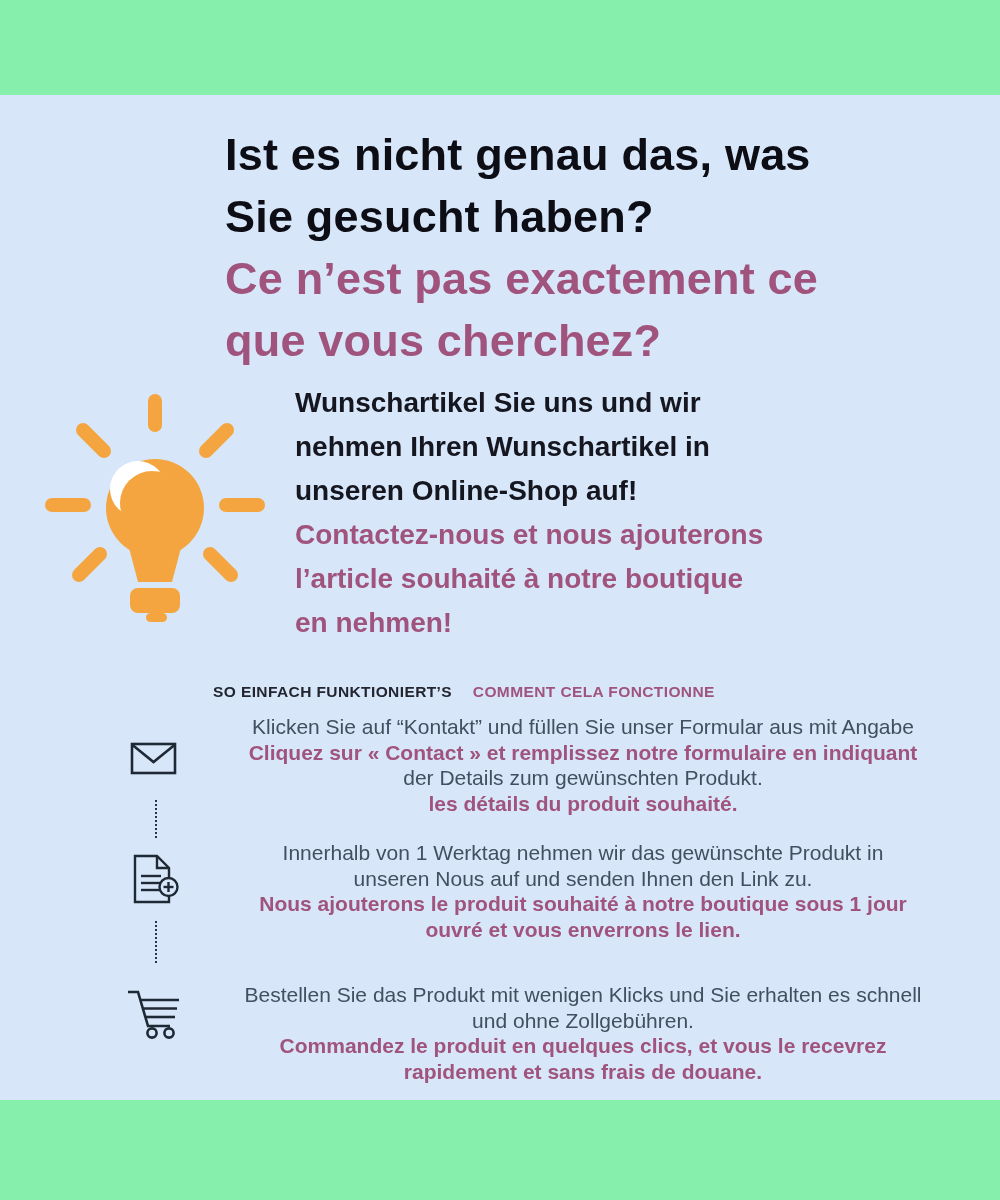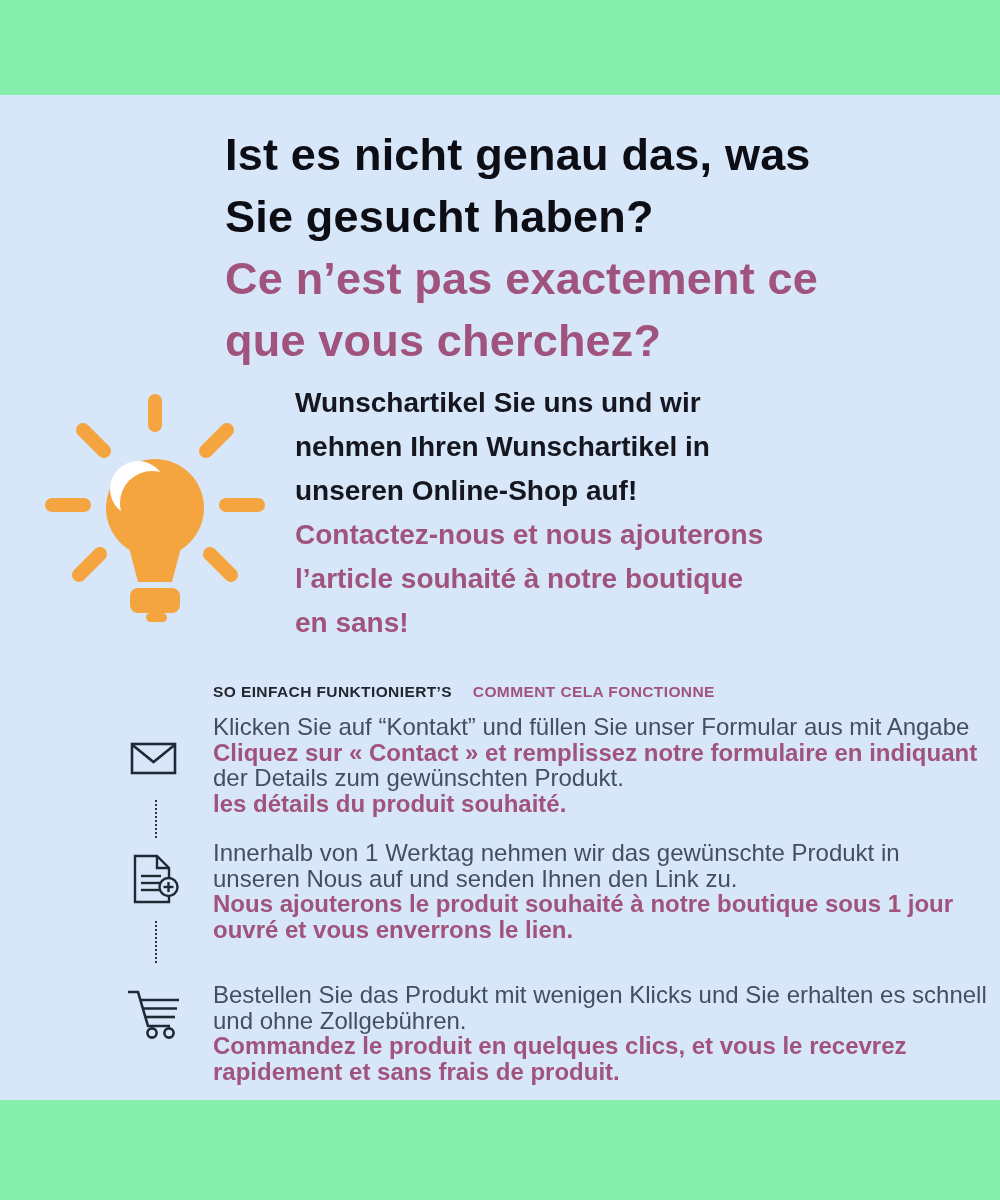--- a/index.html
+++ b/index.html
@@ -23,21 +23,21 @@
   .contact .line{font-size:28px;line-height:44px;font-weight:700;white-space:nowrap;}
   .contact .de{color:#15161F;}
 
   
   .hiw-header{position:absolute;left:213px;top:683px;white-space:nowrap;font-size:15.5px;font-weight:700;letter-spacing:.4px;}
   .hiw-header .de{color:#23252E;}
   .hiw-header .fr{color:#A0537C;margin-left:16px;}
 
   
   .step{position:absolute;left:213px;width:740px;}
-  .step .line{font-size:24px;line-height:25.5px;white-space:nowrap;}
+  .step .line{font-size:21px;line-height:25.5px;white-space:nowrap;text-align:center;}
   .step .de{color:#414F60;font-weight:400;}
   .step .fr{color:#A0537C;font-weight:700;}
   .step1{top:714px;} .step2{top:840px;} .step3{top:962px;margin-top:20px;}
 
   
   .icon{position:absolute;}
   .icon svg{display:block;}
   .env{left:130px;top:742px;}
   .doc{left:130px;top:854px;}
   .cart{left:125px;top:987px;}
@@ -77,21 +77,21 @@
       <rect x="104" y="221" width="21" height="9" rx="4.5" fill="#F5A53F"></rect>
     </svg>
   </div>
 
   <div class="contact">
     <div class="line de">Wunschartikel Sie uns und wir</div>
     <div class="line de">nehmen Ihren Wunschartikel in</div>
     <div class="line de">unseren Online-Shop auf!</div>
     <div class="line fr-purple">Contactez-nous et nous ajouterons</div>
     <div class="line fr-purple">l’article souhaité à notre boutique</div>
-    <div class="line fr-purple">en sans!</div>
+    <div class="line fr-purple">en nehmen!</div>
   </div>
 
   <div class="hiw-header">
     <span class="de">SO EINFACH FUNKTIONIERT’S</span>
     <span class="fr">COMMENT CELA FONCTIONNE</span>
   </div>
 
   <div class="icon env">
     <svg width="47" height="33" viewBox="0 0 47 33" fill="none" stroke="#1F2835" stroke-width="2.6">
       <rect x="2" y="2" width="43" height="29"></rect>
@@ -138,15 +138,15 @@
     <div class="line de">Innerhalb von 1 Werktag nehmen wir das gewünschte Produkt in</div>
     <div class="line de">unseren Nous auf und senden Ihnen den Link zu.</div>
     <div class="line fr">Nous ajouterons le produit souhaité à notre boutique sous 1 jour</div>
     <div class="line fr">ouvré et vous enverrons le lien.</div>
   </div>
 
   <div class="step step3">
     <div class="line de">Bestellen Sie das Produkt mit wenigen Klicks und Sie erhalten es schnell</div>
     <div class="line de">und ohne Zollgebühren.</div>
     <div class="line fr">Commandez le produit en quelques clics, et vous le recevrez</div>
-    <div class="line fr">rapidement et sans frais de produit.</div>
+    <div class="line fr">rapidement et sans frais de douane.</div>
   </div>
 </div>
 
 </body></html>

